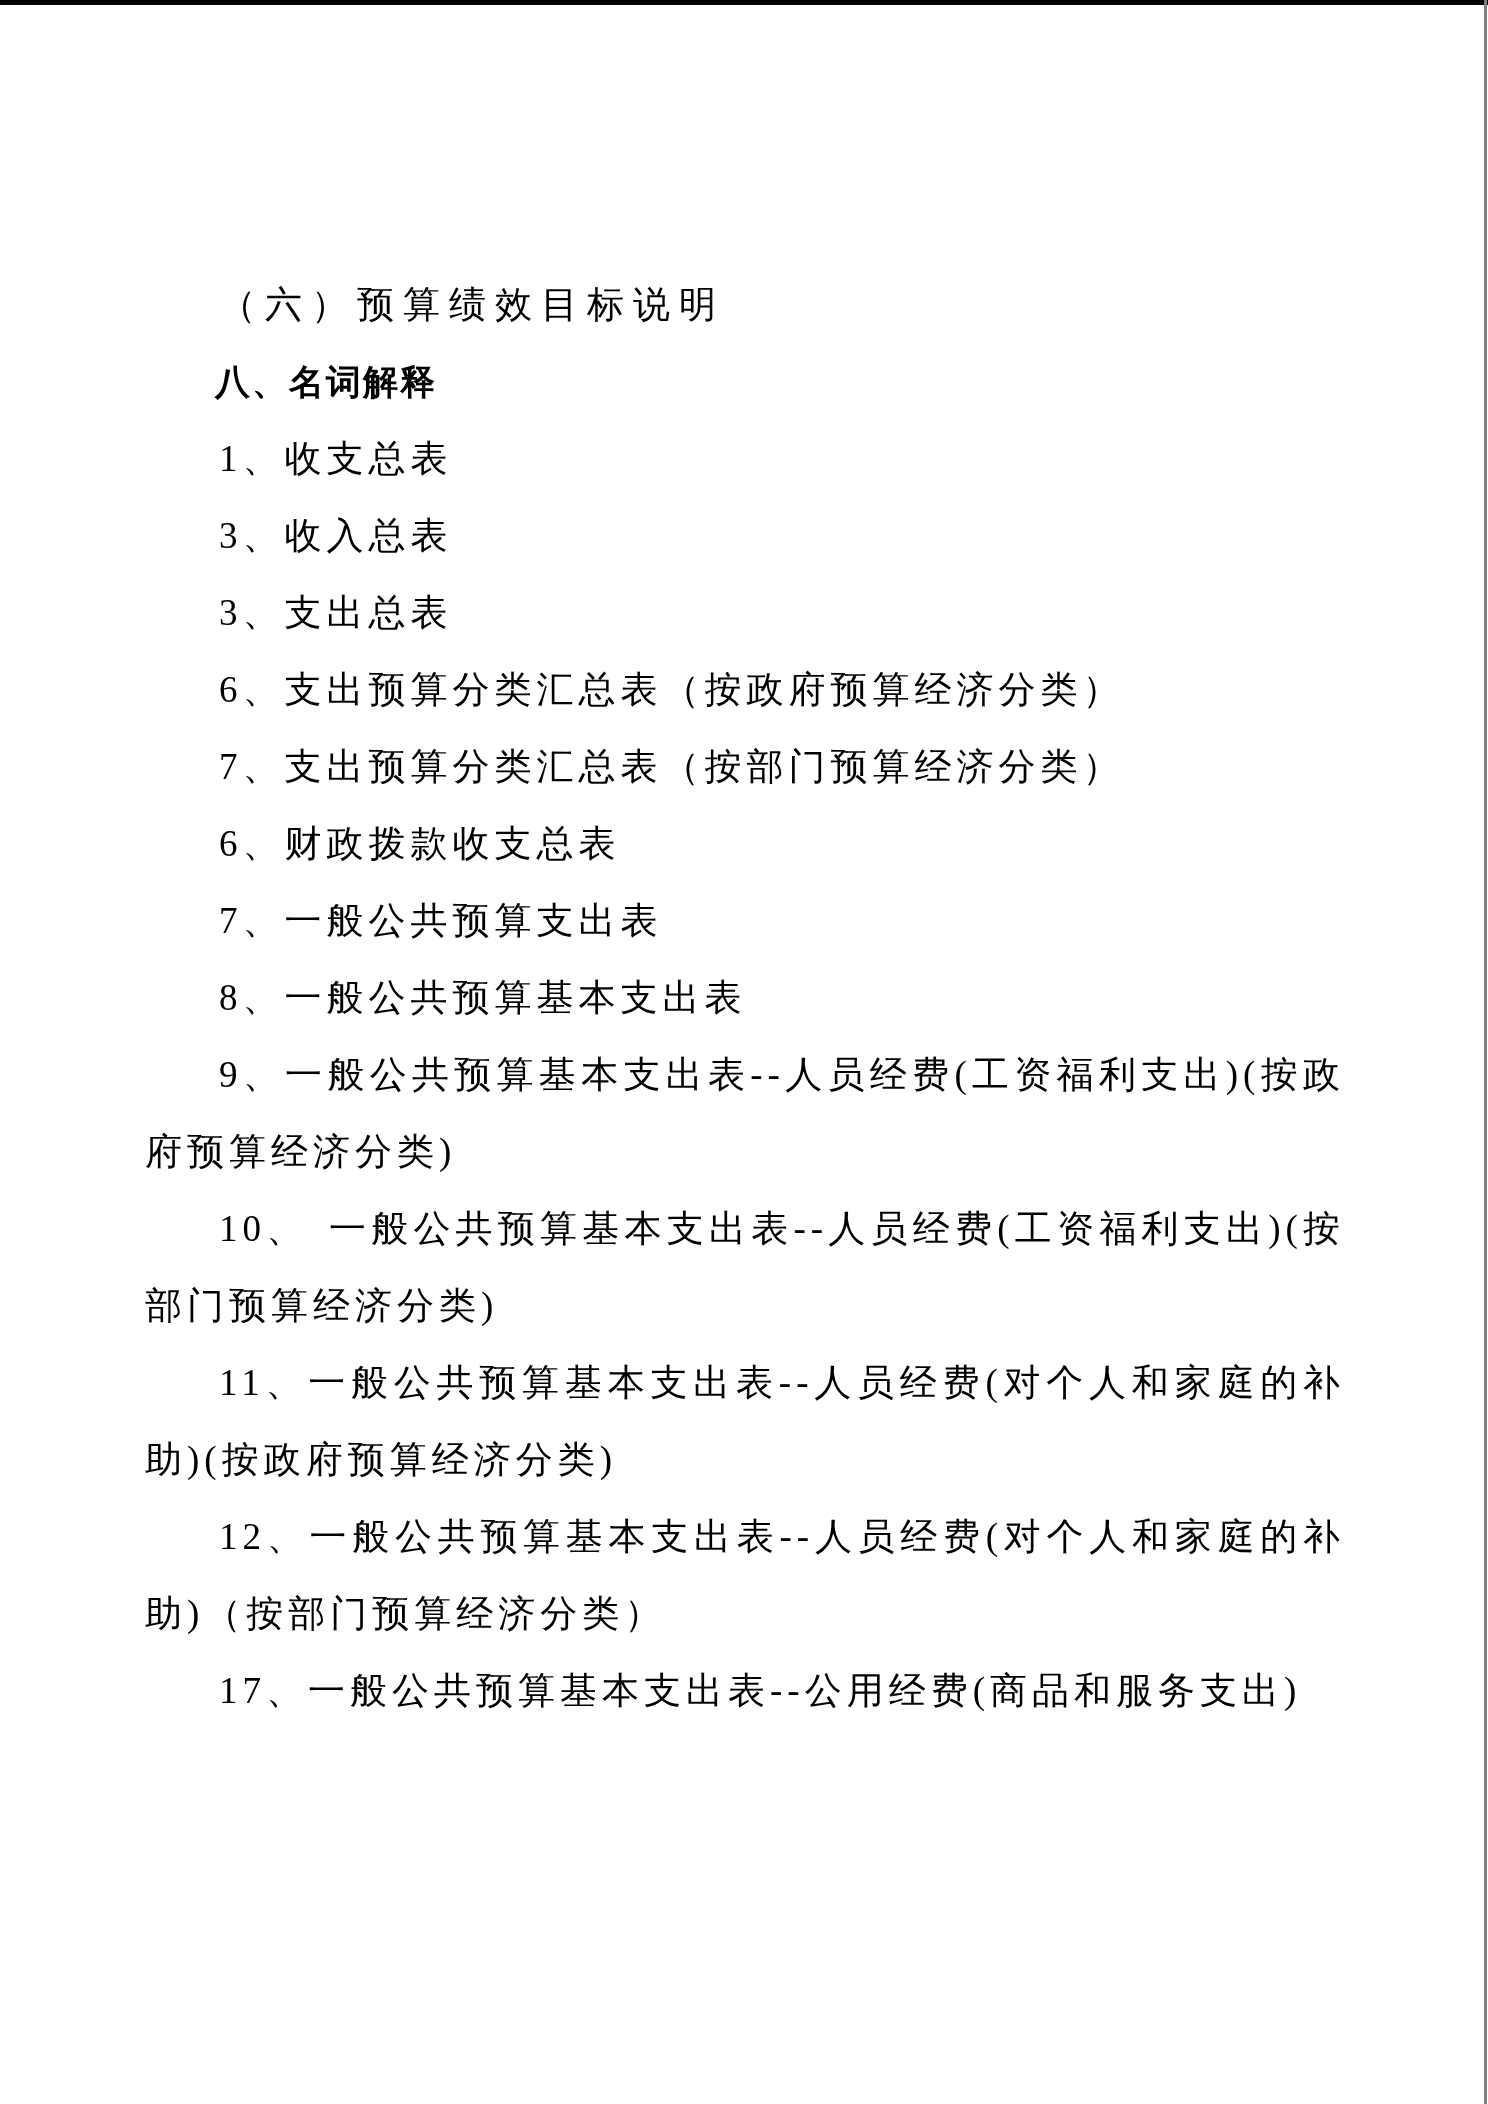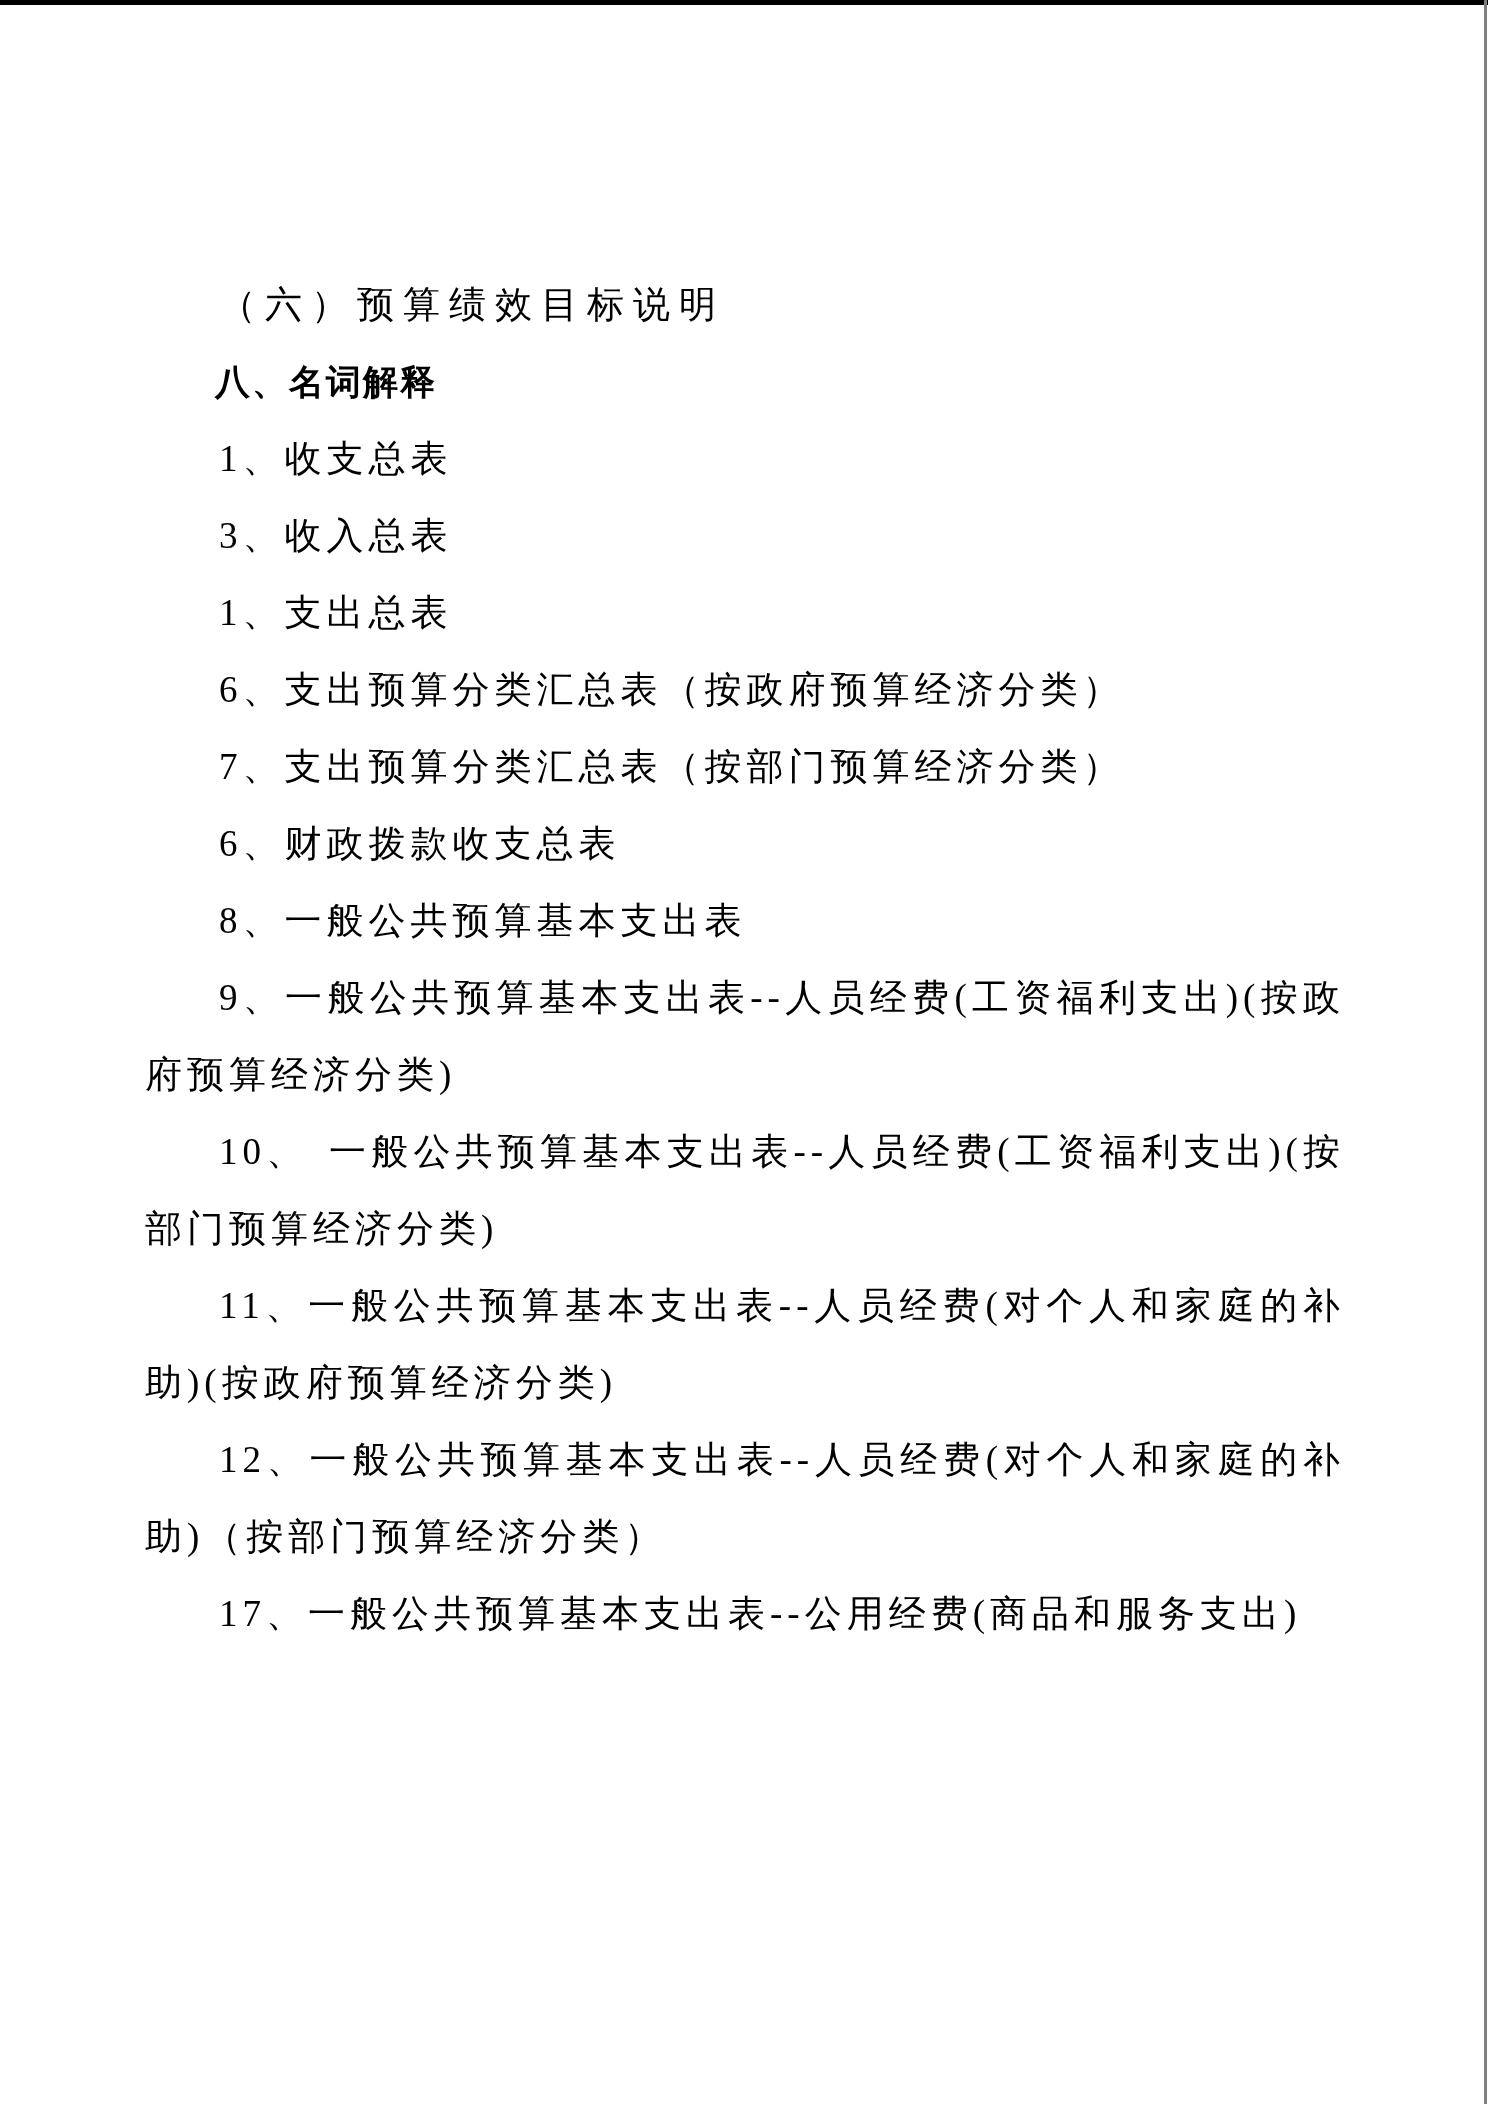--- a/index.html
+++ b/index.html
@@ -61,23 +61,24 @@
 <body>
 
 <div class="top-bar"></div>
 <div class="right-edge"></div>
 
 <div class="content">
   <p class="first-line">（六）预算绩效目标说明</p>
   <p class="heading">八、名词解释</p>
   <p>1、收支总表</p>
   <p>3、收入总表</p>
-  <p>1、支出总表</p>
+  <p>3、支出总表</p>
   <p>6、支出预算分类汇总表（按政府预算经济分类）</p>
   <p>7、支出预算分类汇总表（按部门预算经济分类）</p>
   <p>6、财政拨款收支总表</p>
+  <p>7、一般公共预算支出表</p>
   <p>8、一般公共预算基本支出表</p>
   <p>9、一般公共预算基本支出表--人员经费(工资福利支出)(按政府预算经济分类)</p>
   <p>10、 一般公共预算基本支出表--人员经费(工资福利支出)(按部门预算经济分类)</p>
   <p>11、一般公共预算基本支出表--人员经费(对个人和家庭的补助)(按政府预算经济分类)</p>
   <p>12、一般公共预算基本支出表--人员经费(对个人和家庭的补助)（按部门预算经济分类）</p>
   <p>17、一般公共预算基本支出表--公用经费(商品和服务支出)</p>
 </div>
 
 </body></html>

